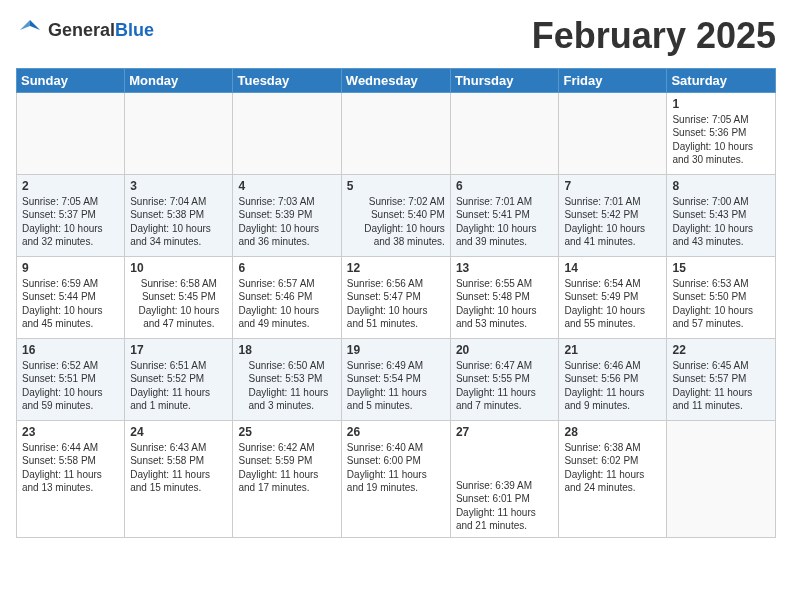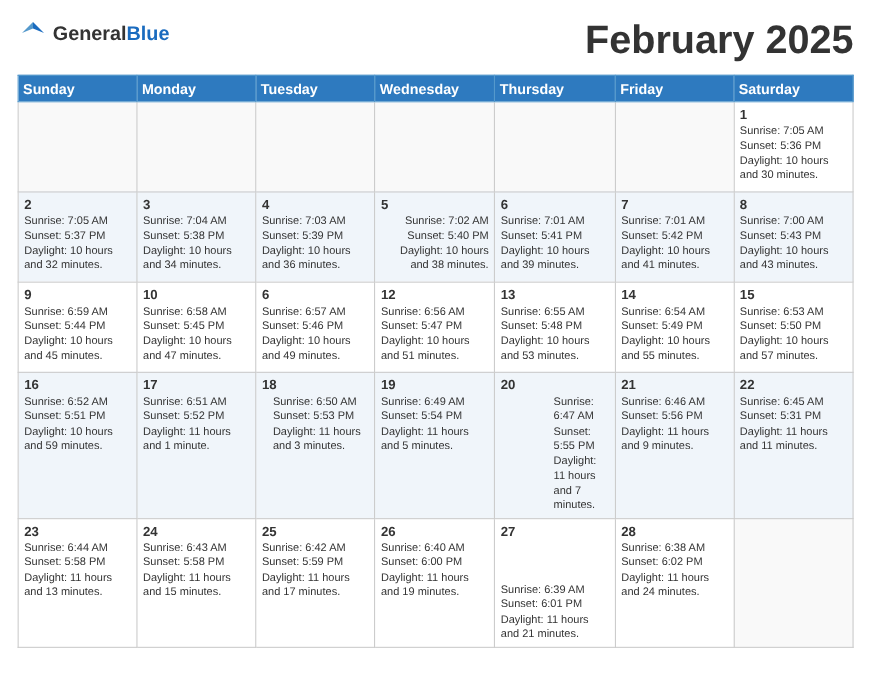--- a/index.html
+++ b/index.html
@@ -196,21 +196,21 @@
       <tr>
         <td>
           <span class="day-num">9</span>
           <div class="day-info" style="white-space: pre-line;">Sunrise: 6:59 AM
 Sunset: 5:44 PM
 Daylight: 10 hours
 and 45 minutes.</div>
         </td>
         <td>
           <span class="day-num">10</span>
-          <div class="day-info" style="white-space: pre-line;">Sunrise: 6:58 AM
+          <div class="day-info" style="white-space: pre-line; text-align: center;">Sunrise: 6:58 AM
 Sunset: 5:45 PM
 Daylight: 10 hours
 and 47 minutes.</div>
         </td>
         <td>
           <span class="day-num">6</span>
           <div class="day-info" style="white-space: pre-line;">Sunrise: 6:57 AM
 Sunset: 5:46 PM
 Daylight: 10 hours
 and 49 minutes.</div>
@@ -268,36 +268,36 @@
         </td>
         <td>
           <span class="day-num">19</span>
           <div class="day-info" style="white-space: pre-line;">Sunrise: 6:49 AM
 Sunset: 5:54 PM
 Daylight: 11 hours
 and 5 minutes.</div>
         </td>
         <td>
           <span class="day-num">20</span>
-          <div class="day-info" style="white-space: pre-line; margin-left: 48px;">Sunrise: 6:47 AM
+          <div class="day-info" style="white-space: pre-line;">Sunrise: 6:47 AM
 Sunset: 5:55 PM
 Daylight: 11 hours
 and 7 minutes.</div>
         </td>
         <td>
           <span class="day-num">21</span>
           <div class="day-info" style="white-space: pre-line;">Sunrise: 6:46 AM
 Sunset: 5:56 PM
 Daylight: 11 hours
 and 9 minutes.</div>
         </td>
         <td>
           <span class="day-num">22</span>
           <div class="day-info" style="white-space: pre-line;">Sunrise: 6:45 AM
-Sunset: 5:31 PM
+Sunset: 5:57 PM
 Daylight: 11 hours
 and 11 minutes.</div>
         </td>
       </tr>
       <tr>
         <td>
           <span class="day-num">23</span>
           <div class="day-info" style="white-space: pre-line;">Sunrise: 6:44 AM
 Sunset: 5:58 PM
 Daylight: 11 hours

